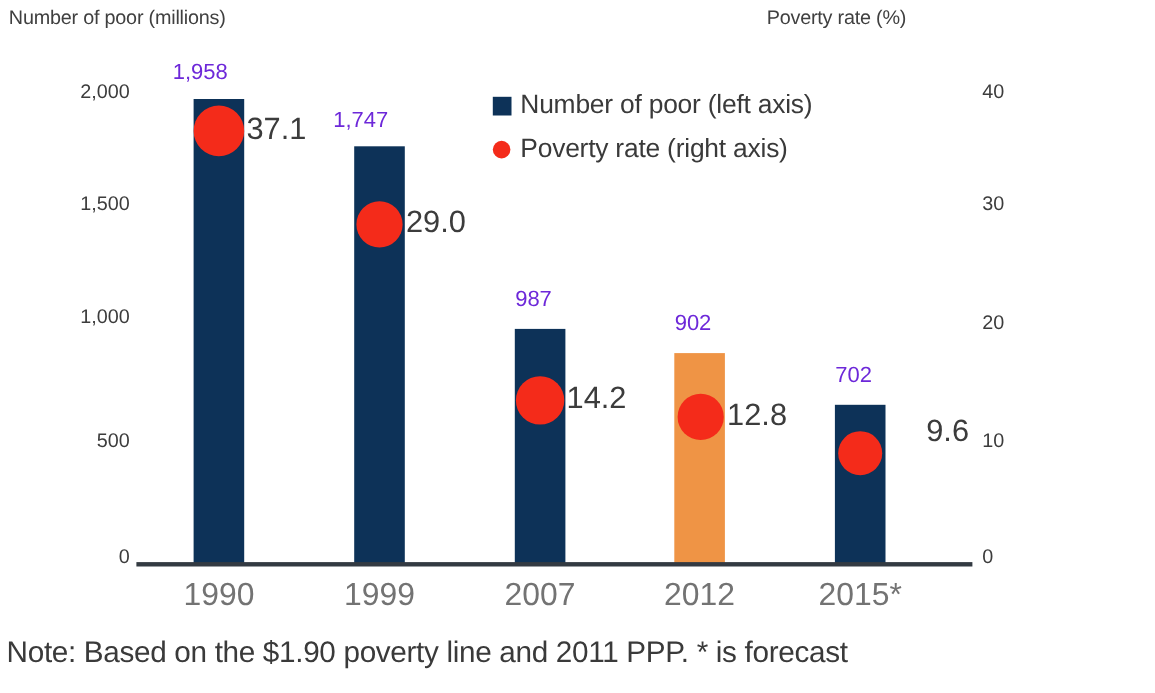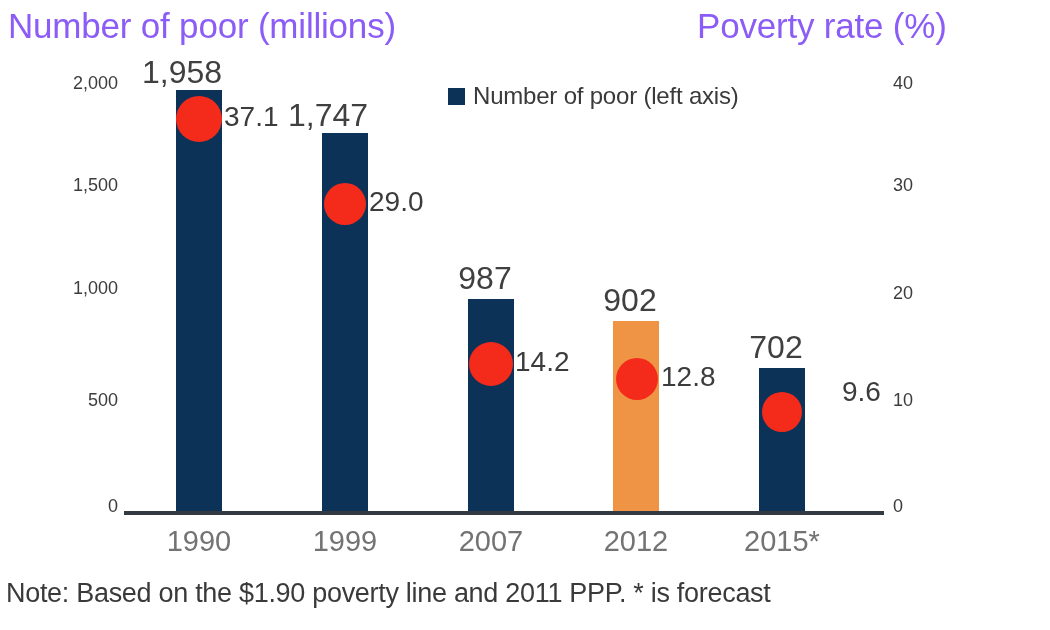--- a/index.html
+++ b/index.html
@@ -12,22 +12,22 @@
     height: 630px;
     position: relative;
     font-family: "Liberation Sans", sans-serif;
     color: #2b2b2b;
     overflow: hidden;
   }
 
   
   .axis-title {
     position: absolute;
-    font-size: 35px;
-    color: #8b5cf6;
+    font-size: 18px;
+    color: #404040;
     white-space: nowrap;
     letter-spacing: -0.2px;
   }
   #left-axis-title  { left: 8px;  top: 6px; }
   #right-axis-title { left: 697px; top: 6px; }
 
   
   #plot {
     position: absolute;
     left: 0;
@@ -60,22 +60,22 @@
   .bar {
     position: absolute;
     box-sizing: border-box;
   }
   .bar.navy   { background: #0d3258; }
   .bar.orange { background: #ef9445; }
 
   
   .bar-value {
     position: absolute;
-    font-size: 32px;
-    color: #404040;
+    font-size: 20px;
+    color: #6d28d9;
     white-space: nowrap;
     text-align: center;
     line-height: 1;
   }
 
   
   .dot {
     position: absolute;
     border-radius: 50%;
     background: #f42b1a;
@@ -195,15 +195,19 @@
       <div class="cat-label" style="left: 556px; width: 160px;">2012</div>
       <div class="cat-label" style="left: 702px; width: 160px;">2015*</div>
     </div>
 </div>
 
 <div id="legend">
     <div class="legend-row">
       <span class="legend-marker-square"></span>
       <span class="legend-label">Number of poor (left axis)</span>
     </div>
+    <div class="legend-row">
+      <span class="legend-marker-dot"></span>
+      <span class="legend-label">Poverty rate (right axis)</span>
+    </div>
   </div>
 
 <div id="note">Note: Based on the $1.90 poverty line and 2011 PPP. * is forecast</div>
 
 </body></html>

